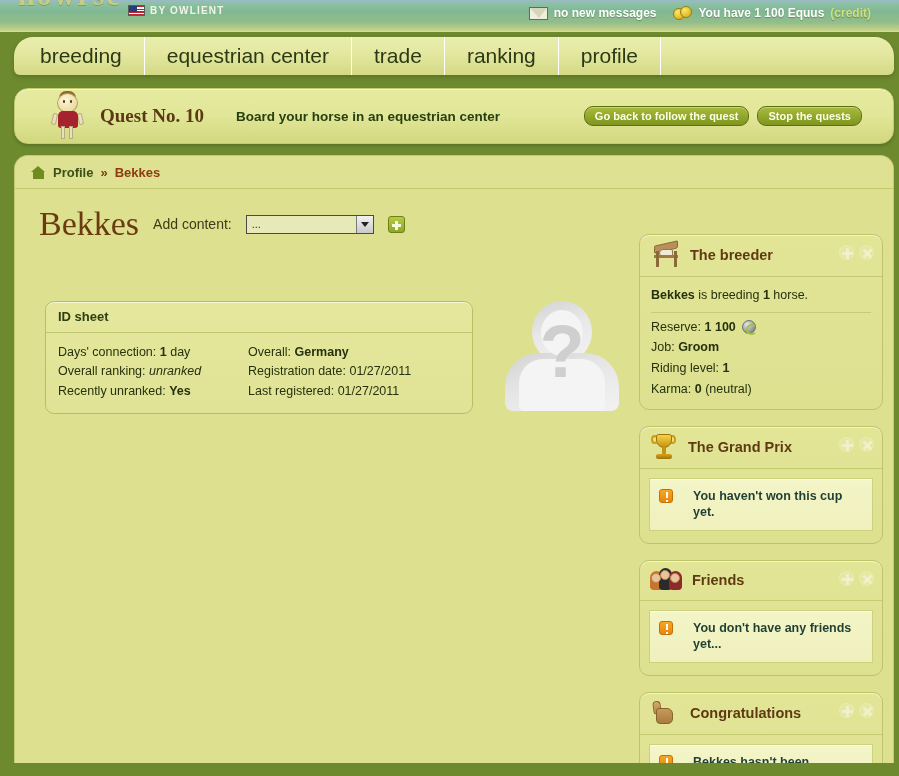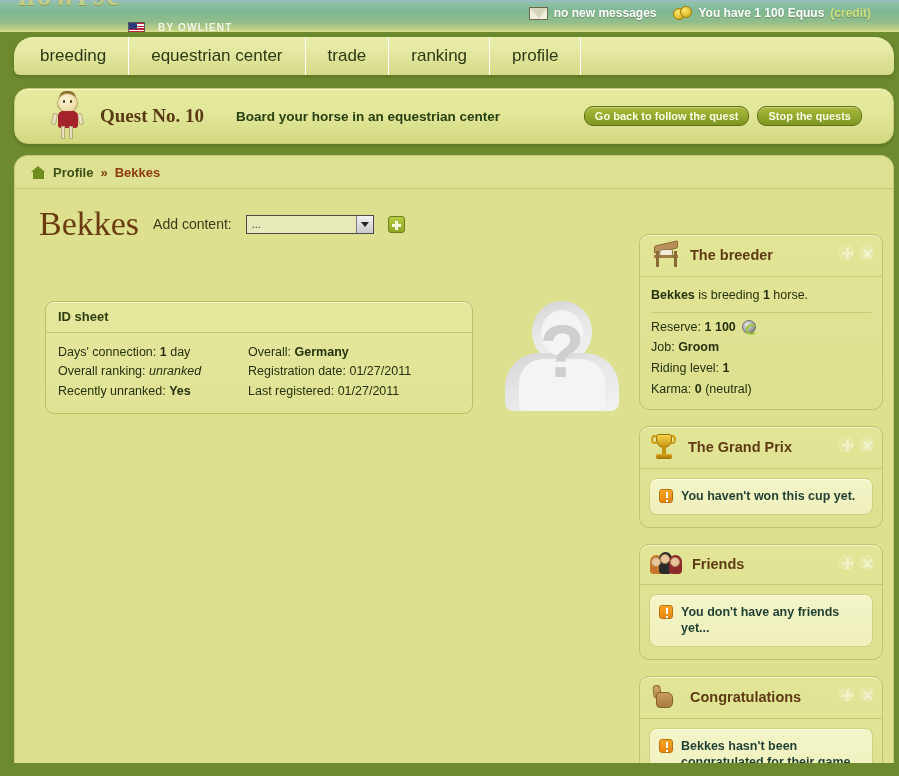--- a/index.html
+++ b/index.html
@@ -19,22 +19,22 @@
   }
   .logo-crop {
     position: absolute; left: 18px; top: -22px;
     font-family: "Liberation Serif", serif;
     font-size: 30px; font-weight: bold; color: #e9dd66;
     letter-spacing: 2px;
     text-shadow: 0 1px 0 #8a7b20;
     opacity: .55;
   }
   .byline {
-    position: absolute; left: 128px; top: 22px;
-    display: flex; align-items: center; gap: 13px;
+    position: absolute; left: 128px; top: 5px;
+    display: flex; align-items: center; gap: 5px;
   }
   .flag-icon {
     width: 17px; height: 11px; display: inline-block;
     background:
       linear-gradient(180deg,#bb2534 0 9%,#fff 9% 18%,#bb2534 18% 27%,#fff 27% 36%,
       #bb2534 36% 45%,#fff 45% 54%,#bb2534 54% 63%,#fff 63% 72%,#bb2534 72% 81%,#fff 81% 90%,#bb2534 90% 100%);
     position: relative; border: 1px solid #5a5a5a;
   }
   .flag-icon::after {
     content: ""; position: absolute; left: 0; top: 0; width: 8px; height: 6px;
@@ -75,21 +75,21 @@
   .nav {
     position: absolute; left: 14px; top: 37px; width: 880px; height: 38px;
     background: linear-gradient(180deg, #eaeeae 0%, #e3e79f 45%, #d3d985 100%);
     border-radius: 19px 19px 6px 6px;
     box-shadow: 0 2px 4px rgba(50,60,20,.3);
     display: flex; align-items: stretch;
     overflow: hidden;
   }
   .nav-tab {
     display: flex; align-items: center; padding: 0 22px;
-    font-size: 17px; color: #2b3a14;
+    font-size: 21px; color: #2b3a14;
     border-right: 1px solid #ffffff;
     cursor: pointer;
   }
   .nav-tab:first-child { padding-left: 26px; }
   .nav-filler { flex: 1; }
 
   
   .quest {
     position: absolute; left: 14px; top: 88px; width: 880px; height: 56px;
     background: linear-gradient(180deg, #e6ea9f 0%, #e1e698 50%, #d2d87e 100%);
@@ -316,23 +316,23 @@
     position: relative;
   }
   .reserve-coin::after {
     content:""; position:absolute; left:3px; top:3px; width:7px; height:7px;
     border-radius:50%; border:2px solid #9ec83a; border-right-color:transparent;
   }
 
   .alert-box {
     margin: 9px 9px 4px;
     background: linear-gradient(180deg, #f4f5c8 0%, #eff0bc 100%);
-    border: 1px solid #ccd27c; border-radius: 8px;
+    border: 1px solid #ccd27c; border-radius: 0;
     padding: 9px 10px 10px 9px;
-    display: flex; gap: 8px; align-items: flex-start;
+    display: flex; gap: 20px; align-items: flex-start;
     box-shadow: inset 0 1px 0 #fcfde4;
   }
   .alert-icon {
     flex: 0 0 auto; width: 14px; height: 14px; border-radius: 3px;
     background: linear-gradient(180deg,#f7a623,#e8860e);
     border: 1px solid #c26f09; position: relative; margin-top: 1px;
   }
   .alert-icon::before {
     content:""; position:absolute; left:5.5px; top:2px; width:2.5px; height:6px;
     background:#fff;

